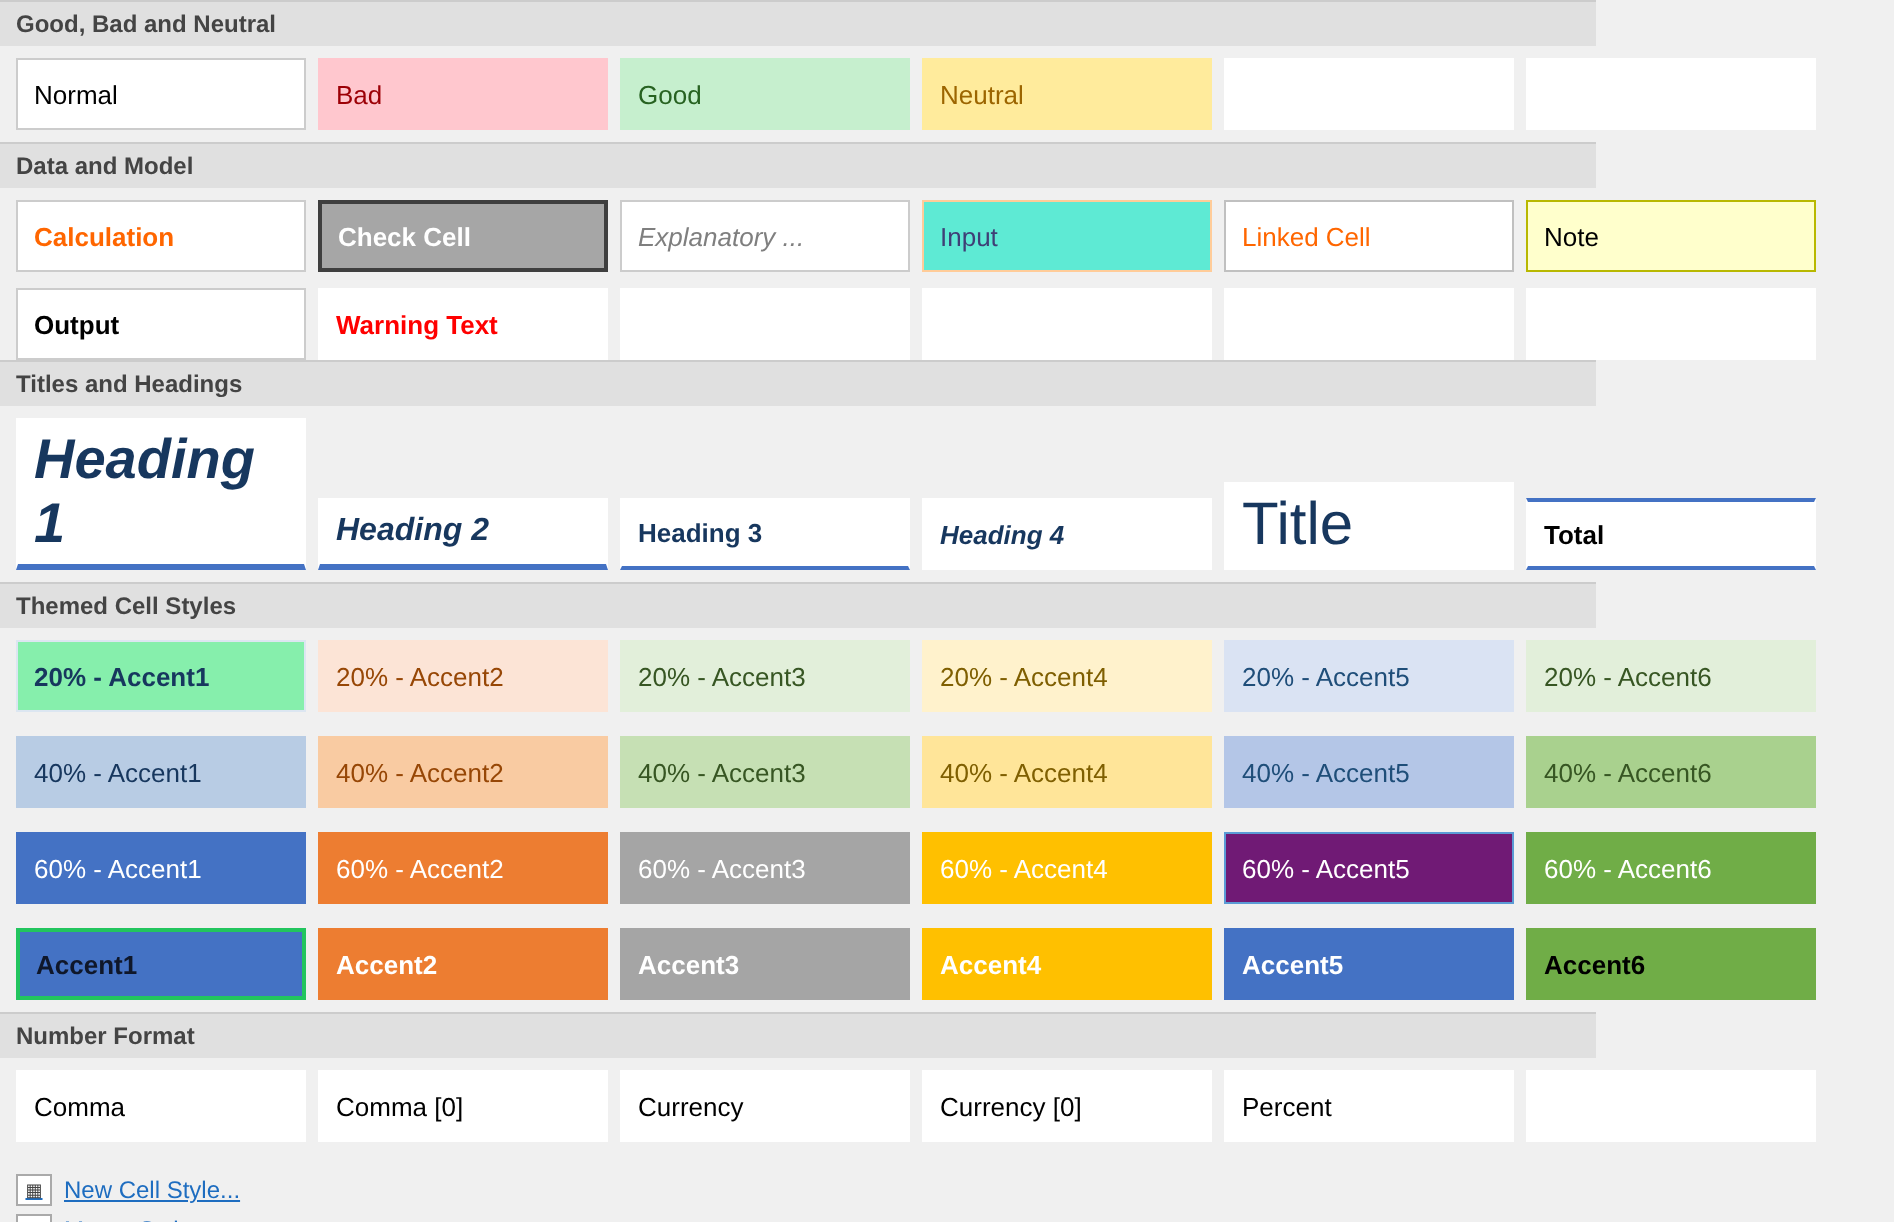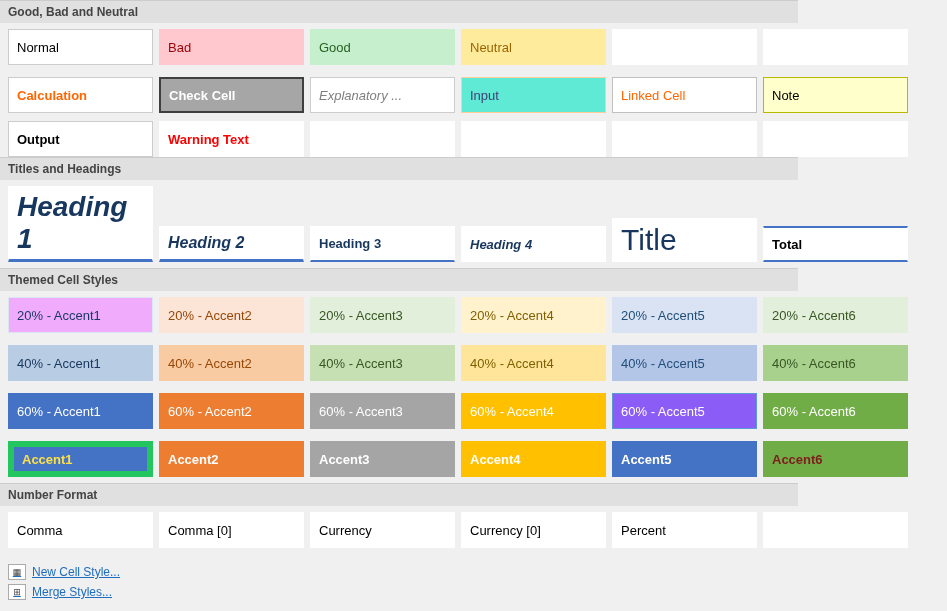--- a/index.html
+++ b/index.html
@@ -160,47 +160,47 @@
     .cell-total {
       background: #fff;
       border: 1px solid transparent;
       border-top: 2px solid #4472c4;
       border-bottom: 2px solid #4472c4;
       color: #000;
       font-weight: 700;
     }
 
     
-    .cell-20a1 { background: #f0abfc; border: 1px solid #dce6f1; color: #17375e; }
+    .cell-20a1 { background: #86efac; border: 1px solid #dce6f1; color: #17375e; font-weight: bold; }
     .cell-20a2 { background: #fce4d6; border: 1px solid #fce4d6; color: #974706; }
     .cell-20a3 { background: #e2efda; border: 1px solid #e2efda; color: #375623; }
     .cell-20a4 { background: #fff2cc; border: 1px solid #fff2cc; color: #7f5f01; }
     .cell-20a5 { background: #dae3f3; border: 1px solid #dae3f3; color: #1f4e79; }
     .cell-20a6 { background: #e2efda; border: 1px solid #e2efda; color: #375623; }
 
     .cell-40a1 { background: #b8cce4; border: 1px solid #b8cce4; color: #17375e; }
     .cell-40a2 { background: #f9cba2; border: 1px solid #f9cba2; color: #974706; }
     .cell-40a3 { background: #c6e0b4; border: 1px solid #c6e0b4; color: #375623; }
     .cell-40a4 { background: #ffe599; border: 1px solid #ffe599; color: #7f5f01; }
     .cell-40a5 { background: #b4c6e7; border: 1px solid #b4c6e7; color: #1f4e79; }
     .cell-40a6 { background: #a9d18e; border: 1px solid #a9d18e; color: #375623; }
 
     .cell-60a1 { background: #4472c4; border: 1px solid #4472c4; color: #fff; }
     .cell-60a2 { background: #ed7d31; border: 1px solid #ed7d31; color: #fff; }
     .cell-60a3 { background: #a5a5a5; border: 1px solid #a5a5a5; color: #fff; }
     .cell-60a4 { background: #ffc000; border: 1px solid #ffc000; color: #fff; }
-    .cell-60a5 { background: #8b5cf6; border: 1px solid #5b9bd5; color: #fff; }
+    .cell-60a5 { background: #701a75; border: 1px solid #5b9bd5; color: #fff; }
     .cell-60a6 { background: #70ad47; border: 1px solid #70ad47; color: #fff; }
 
-    .cell-acc1 { background: #4472c4; border: 6px solid #22c55e; color: #fde047; font-weight: 600; }
+    .cell-acc1 { background: #4472c4; border: 2px solid #22c55e; color: #0f172a; font-weight: 600; }
     .cell-acc2 { background: #ed7d31; border: 1px solid #ed7d31; color: #fff; font-weight: 600; }
     .cell-acc3 { background: #a5a5a5; border: 1px solid #a5a5a5; color: #fff; font-weight: 600; }
     .cell-acc4 { background: #ffc000; border: 1px solid #ffc000; color: #fff; font-weight: 600; }
     .cell-acc5 { background: #4472c4; border: 1px solid #4472c4; color: #fff; font-weight: 600; }
-    .cell-acc6 { background: #70ad47; border: 1px solid #70ad47; color: #7f1d1d; font-weight: 600; }
+    .cell-acc6 { background: #70ad47; border: 1px solid #70ad47; color: #000000; font-weight: 600; }
 
     
     .cell-plain {
       background: #fff;
       border: 1px solid transparent;
       color: #000;
     }
 
     
     .footer-links {
@@ -239,20 +239,21 @@
   <div class="section-header">Good, Bad and Neutral</div>
   <div class="cell-row">
     <div class="cell cell-normal">Normal</div>
     <div class="cell cell-bad">Bad</div>
     <div class="cell cell-good">Good</div>
     <div class="cell cell-neutral">Neutral</div>
     <div class="cell cell-plain" style="border:none;"></div>
     <div class="cell cell-plain" style="border:none;"></div>
   </div>
 
+  <div class="section-header">Data and Model</div>
   <div class="cell-row">
     <div class="cell cell-calculation">Calculation</div>
     <div class="cell cell-check">Check Cell</div>
     <div class="cell cell-explanatory">Explanatory ...</div>
     <div class="cell cell-input">Input</div>
     <div class="cell cell-linked">Linked Cell</div>
     <div class="cell cell-note">Note</div>
   </div>
   <div class="cell-row" style="padding-top:2px; padding-bottom:0;">
     <div class="cell cell-output">Output</div>

